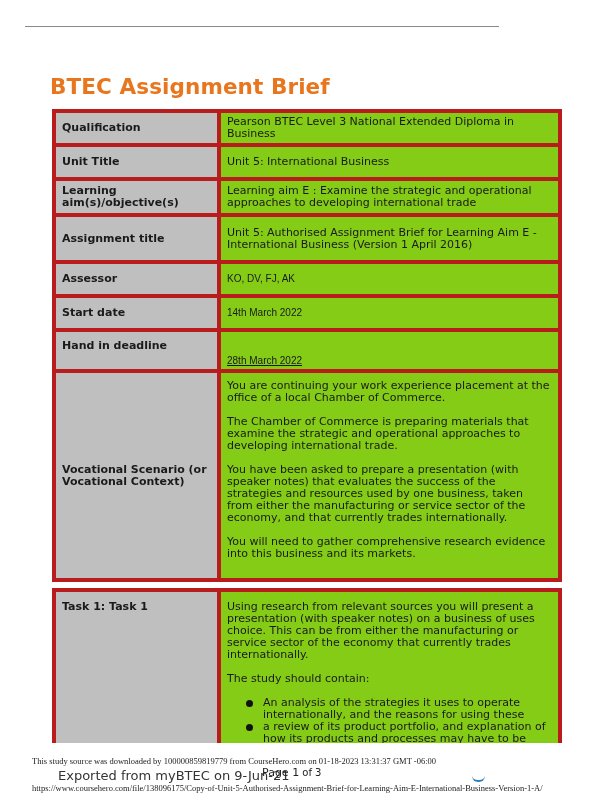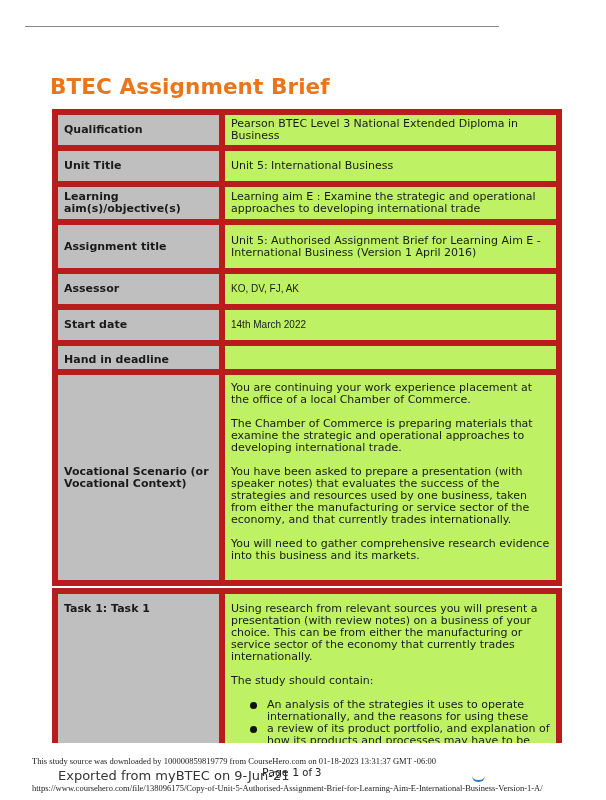--- a/index.html
+++ b/index.html
@@ -10,23 +10,23 @@
   .top-rule { position: absolute; left: 25px; top: 26px; width: 474px; height: 1px; background: #8a8a8a; }
   .title {
     position: absolute; left: 50px; top: 74px; margin: 0;
     font-family: "DejaVu Sans", sans-serif; font-weight: bold; font-size: 21.5px;
     color: #e8761e; letter-spacing: 0.1px;
   }
   table.brief {
     position: absolute; left: 52px; width: 510px; border-collapse: collapse;
     table-layout: fixed; font-size: 11px; line-height: 12px;
   }
-  table.brief td { border: 6px solid #b91c1c; vertical-align: middle; padding: 0 6px; }
+  table.brief td { border: 4px solid #b91c1c; vertical-align: middle; padding: 0 6px; }
   table.brief td.label { width: 149px; background: #bfbfbf; font-weight: bold; color: #1a1a1a; }
-  table.brief td.value { background: #bef264; color: #1a1a1a; }
+  table.brief td.value { background: #84cc16; color: #1a1a1a; }
   #t1 { top: 109px; }
   #t1 tr.r1 td { height: 30px; }
   #t1 tr.r2 td { height: 30px; }
   #t1 tr.r3 td { height: 32px; }
   #t1 tr.r4 td { height: 43px; }
   #t1 tr.r5 td { height: 30px; }
   #t1 tr.r6 td { height: 30px; }
   #t1 tr.r7 td { height: 30px; }
   #t1 tr.r7 td.label { vertical-align: top; padding-top: 8px; }
   #t1 tr.r7 td.value { vertical-align: bottom; padding-bottom: 3px; text-decoration: underline; }
@@ -125,21 +125,21 @@
   </tr>
 </tbody>
   </table>
 
 <div class="t3-wrap">
   <table class="brief" id="t3">
     <tbody>
         <tr>
       <td class="label">Task 1: Task 1</td>
       <td class="value">
-        <p>Using research from relevant sources you will present a presentation (with review notes) on a business of your choice. This can be from either the manufacturing or service sector of the economy that currently trades internationally.</p>
+        <p>Using research from relevant sources you will present a presentation (with speaker notes) on a business of uses choice. This can be from either the manufacturing or service sector of the economy that currently trades internationally.</p>
         <p>The study should contain:</p>
         <ul>
           <li>An analysis of the strategies it uses to operate internationally, and the reasons for using these</li>
           <li>a review of its product portfolio, and explanation of how its products and processes may have to be adapted and/or re-engineered for international markets</li>
 
         </ul>
       </td>
     </tr>
   </tbody>
     </table>

